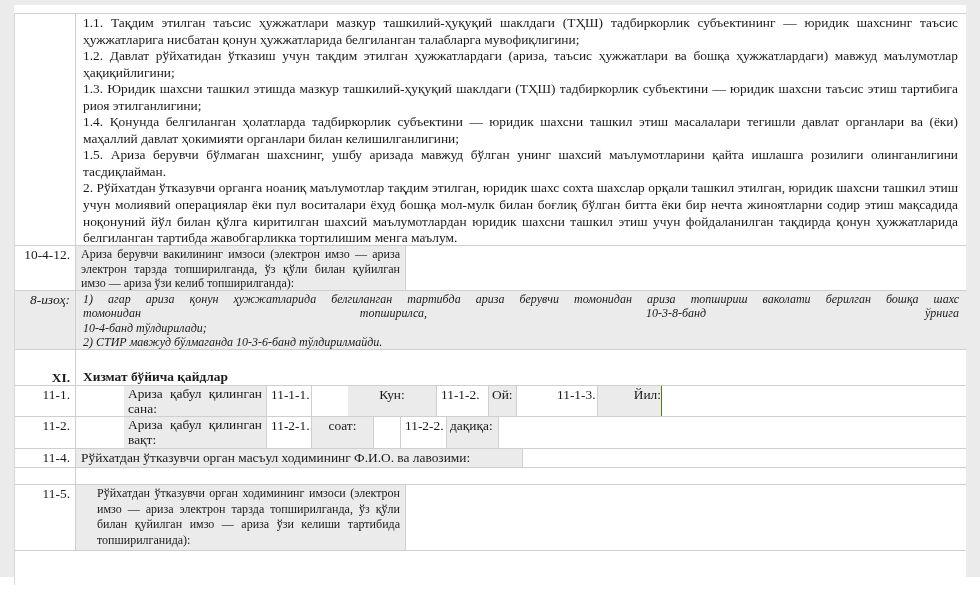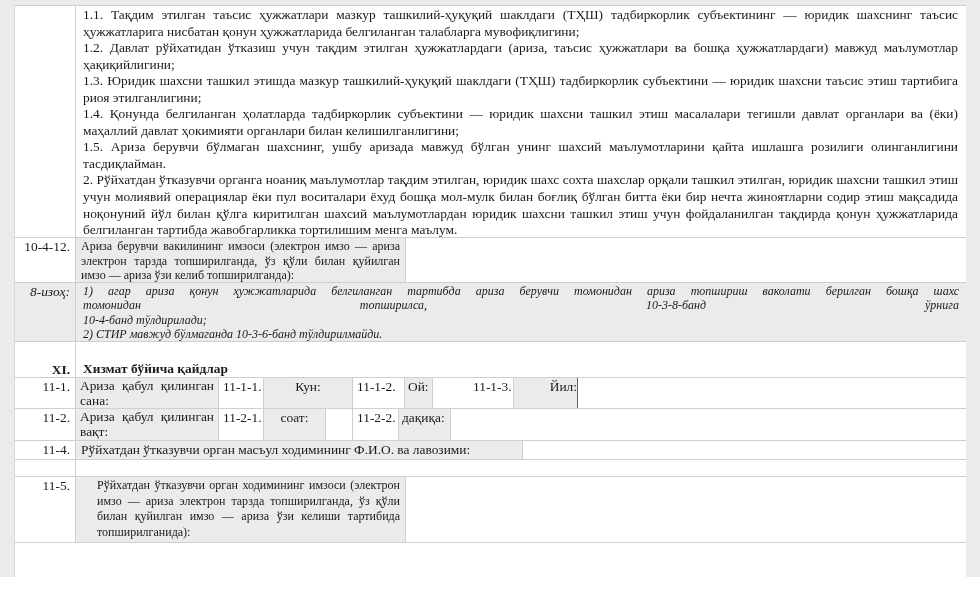--- a/index.html
+++ b/index.html
@@ -10,21 +10,21 @@
     background: #ffffff;
     overflow: hidden;
   }
   .page { position: relative; width: 980px; height: 593px; background: #ffffff; }
   .margin-strip { position: absolute; background: #ebebeb; }
   .m-top { left: 0; top: 0; width: 980px; height: 5px; }
   .m-left { left: 0; top: 0; width: 14px; height: 577px; }
   .m-right { left: 966px; top: 0; width: 14px; height: 577px; }
 
   .doc {
-    position: absolute; left: 14px; top: 5px; width: 952px; height: 572px;
+    position: absolute; left: 14px; top: 13px; width: 952px; height: 572px;
     background: #ffffff;
     border-top: 1px solid #cfcfcf;
     border-left: 1px solid #d7d7d7;
     display: flex; flex-direction: column;
     font-size: 13.4px;
   }
   .row { display: flex; width: 100%; overflow: hidden; }
   .bb { border-bottom: 1px solid #cfcfcf; }
   .numcol {
     width: 61px; flex: 0 0 61px;
@@ -56,30 +56,30 @@
   .note8content { flex: 1 1 auto; padding: 1px 7px 0 7px; line-height: 14.4px; font-size: 12px; }
   .note8line1 { text-align: justify; text-align-last: justify; }
   .note8line2 { display: flex; justify-content: space-between; }
 
   .bold { font-weight: bold; }
   .xititle { flex: 1 1 auto; padding: 0 0 0 7px; }
 
   .lab143 {
     width: 143px; flex: 0 0 143px; background: #ebebeb;
     border-right: 1px solid #cfcfcf;
-    padding: 0 4px; text-align: justify; line-height: 15px;
+    padding: 0 4px; text-align: justify; line-height: 15px; margin-left: 48px;
   }
   .lab143.noj { text-align: left; }
   .code { padding: 1px 0 0 4px; flex: 0 0 auto; }
   .c45 { width: 45px; flex-basis: 45px; border-right: 1px solid #cfcfcf; }
   .c52 { width: 52px; flex-basis: 52px; border-right: 1px solid #cfcfcf; }
   .c46 { width: 46px; flex-basis: 46px; border-right: 1px solid #cfcfcf; }
   .c44 { width: 44px; flex-basis: 44px; }
   .gcell { background: #ebebeb; flex: 0 0 auto; padding-top: 1px; }
-  .g89 { width: 89px; flex-basis: 89px; text-align: center; border-right: 1px solid #cfcfcf; }
+  .g89 { width: 89px; flex-basis: 89px; text-align: center; border-right: 1px solid #cfcfcf; margin-left: 36px; }
   .g62 { width: 62px; flex-basis: 62px; text-align: center; border-right: 1px solid #cfcfcf; }
   .g28 { width: 28px; flex-basis: 28px; padding-left: 3px; border-right: 1px solid #cfcfcf; }
   .g52 { width: 52px; flex-basis: 52px; padding-left: 3px; border-right: 1px solid #cfcfcf; }
   .g65 { width: 65px; flex-basis: 65px; text-align: right; border-left: 1px solid #cfcfcf; border-right: 1px solid #4d7c0f; }
   .sp36 { width: 36px; flex: 0 0 36px; background: #fff; }
   .sp27 { width: 27px; flex: 0 0 27px; background: #fff; border-right: 1px solid #cfcfcf; }
   .lab447 {
     width: 447px; flex: 0 0 447px; background: #ebebeb;
     border-right: 1px solid #cfcfcf; padding: 0 5px; line-height: 17px;
   }

